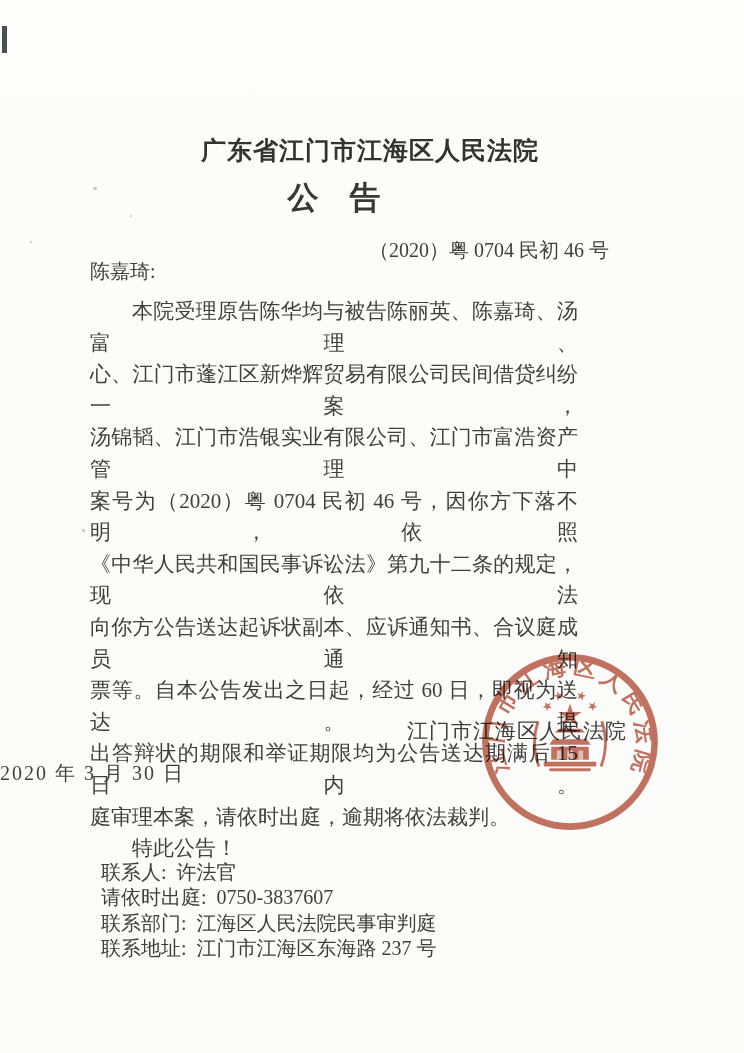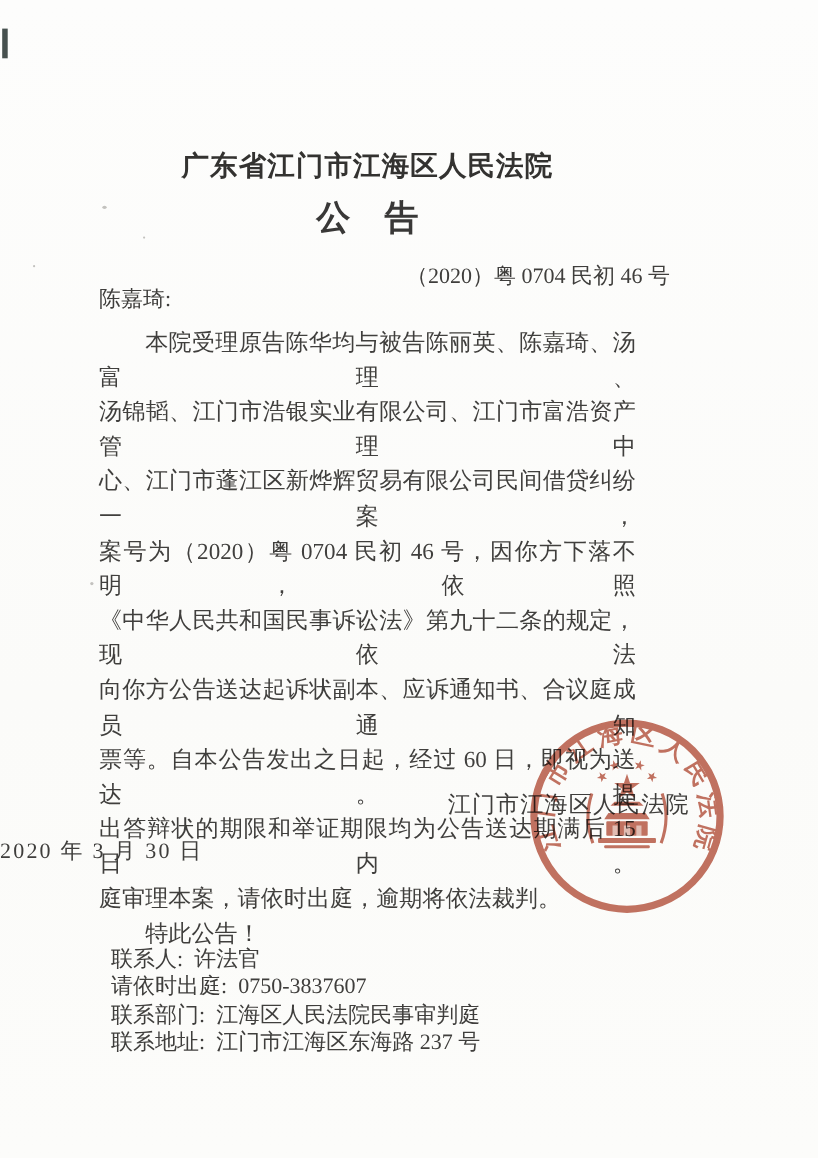--- a/index.html
+++ b/index.html
@@ -12,20 +12,21 @@
     overflow:hidden;
   }
   .abs { position:absolute; }
 
   .court-name {
     top:134px; left:0; width:668px;
     text-align:center;
     font-size:25px; font-weight:bold;
     letter-spacing:1px;
     color:#333230;
+    padding-left:36px;
   }
   .doc-title {
     top:177px; left:0; width:668px;
     text-align:center;
     font-size:31px; font-weight:600;
     color:#393837;
   }
   .case-number {
     top:237px; left:0; width:609px;
     text-align:right;
@@ -88,22 +89,22 @@
 <div class="speck s3"></div>
 <div class="speck s4"></div>
 
 <div class="abs court-name">广东省江门市江海区人民法院</div>
 <div class="abs doc-title">公　告</div>
 <div class="abs case-number">（2020）粤 0704 民初 46 号</div>
 <div class="abs recipient">陈嘉琦:</div>
 
 <div class="abs body-text">
   <div class="jline indent">本院受理原告陈华均与被告陈丽英、陈嘉琦、汤富理、</div>
+  <div class="jline">心、江门市蓬江区新烨辉贸易有限公司民间借贷纠纷一案，</div>
   <div class="jline">汤锦韬、江门市浩银实业有限公司、江门市富浩资产管理中</div>
-  <div class="jline">心、江门市蓬江区新烨辉贸易有限公司民间借贷纠纷一案，</div>
   <div class="jline">案号为（2020）粤 0704 民初 46 号，因你方下落不明，依照</div>
   <div class="jline">《中华人民共和国民事诉讼法》第九十二条的规定，现依法</div>
   <div class="jline">向你方公告送达起诉状副本、应诉通知书、合议庭成员通知</div>
   <div class="jline">票等。自本公告发出之日起，经过 60 日，即视为送达。提</div>
   <div class="jline">出答辩状的期限和举证期限均为公告送达期满后 15 日内。</div>
   <div class="plain-line">庭审理本案，请依时出庭，逾期将依法裁判。</div>
   <div class="plain-line indent">特此公告！</div>
 </div>
 
 <div class="abs signature-court">江门市江海区人民法院</div>

